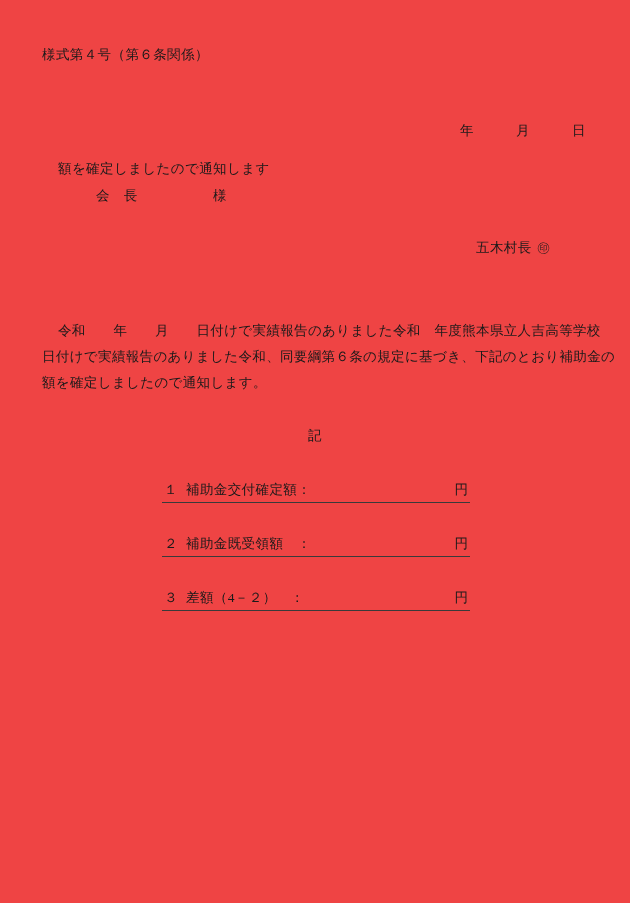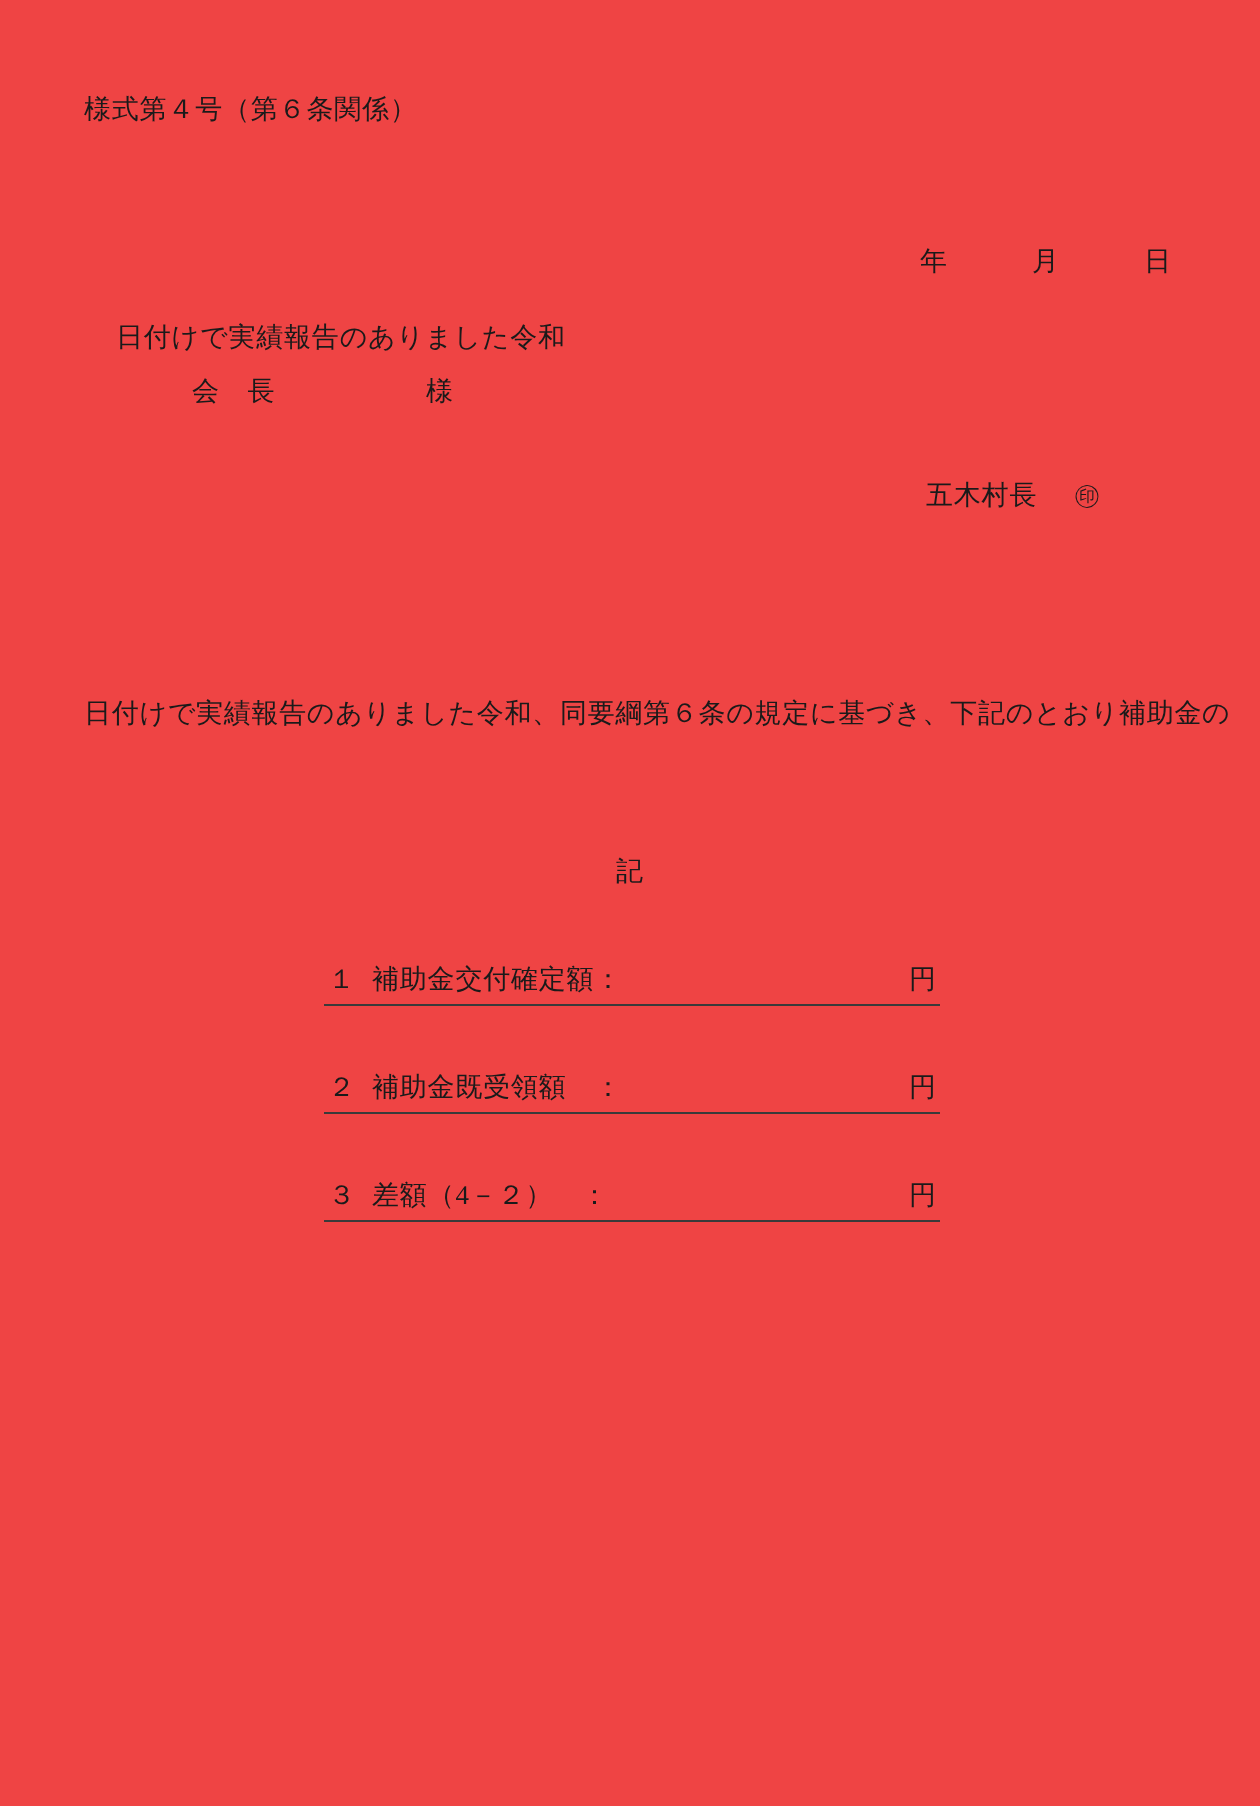--- a/index.html
+++ b/index.html
@@ -55,21 +55,21 @@
     left: 96px;
     top: 189px;
   }
   .addressee-honor {
     left: 213px;
     top: 189px;
   }
 
   
   .sender-name {
-    left: 463px;
+    left: 476px;
     top: 241px;
   }
   .sender-seal {
     left: 537px;
     top: 241px;
     font-size: 13px;
   }
 
   
   .doc-title {
@@ -138,34 +138,36 @@
 </style>
 </head>
 <body>
 
 <div class="page">
 
   <div class="tline form-no">様式第４号（第６条関係）</div>
 
   <div class="tline date-line">年　　　月　　　日</div>
 
-  <div class="tline addressee-org">日付けで実績報告のありました令和</div>
+  <div class="tline addressee-org">額を確定しましたので通知します</div>
 
   <div class="tline addressee-role">会　長</div>
 
   <div class="tline addressee-honor">様</div>
 
   <div class="tline sender-name">五木村長</div>
 
   <div class="tline sender-seal">㊞</div>
 
 
+  <div class="body-line body-1">令和　　年　　月　　日付けで実績報告のありました令和　年度熊本県立人吉高等学校</div>
 
   <div class="body-line body-2">日付けで実績報告のありました令和、同要綱第６条の規定に基づき、下記のとおり補助金の</div>
 
+  <div class="body-line body-3">額を確定しましたので通知します。</div>
 
   <div class="tline ki-marker">記</div>
 
   <div class="amount-item amount-1">
     <span class="idx">１</span>
     <span class="label">補助金交付確定額：</span>
     <span class="unit">円</span>
   </div>
 
   <div class="amount-item amount-2">

